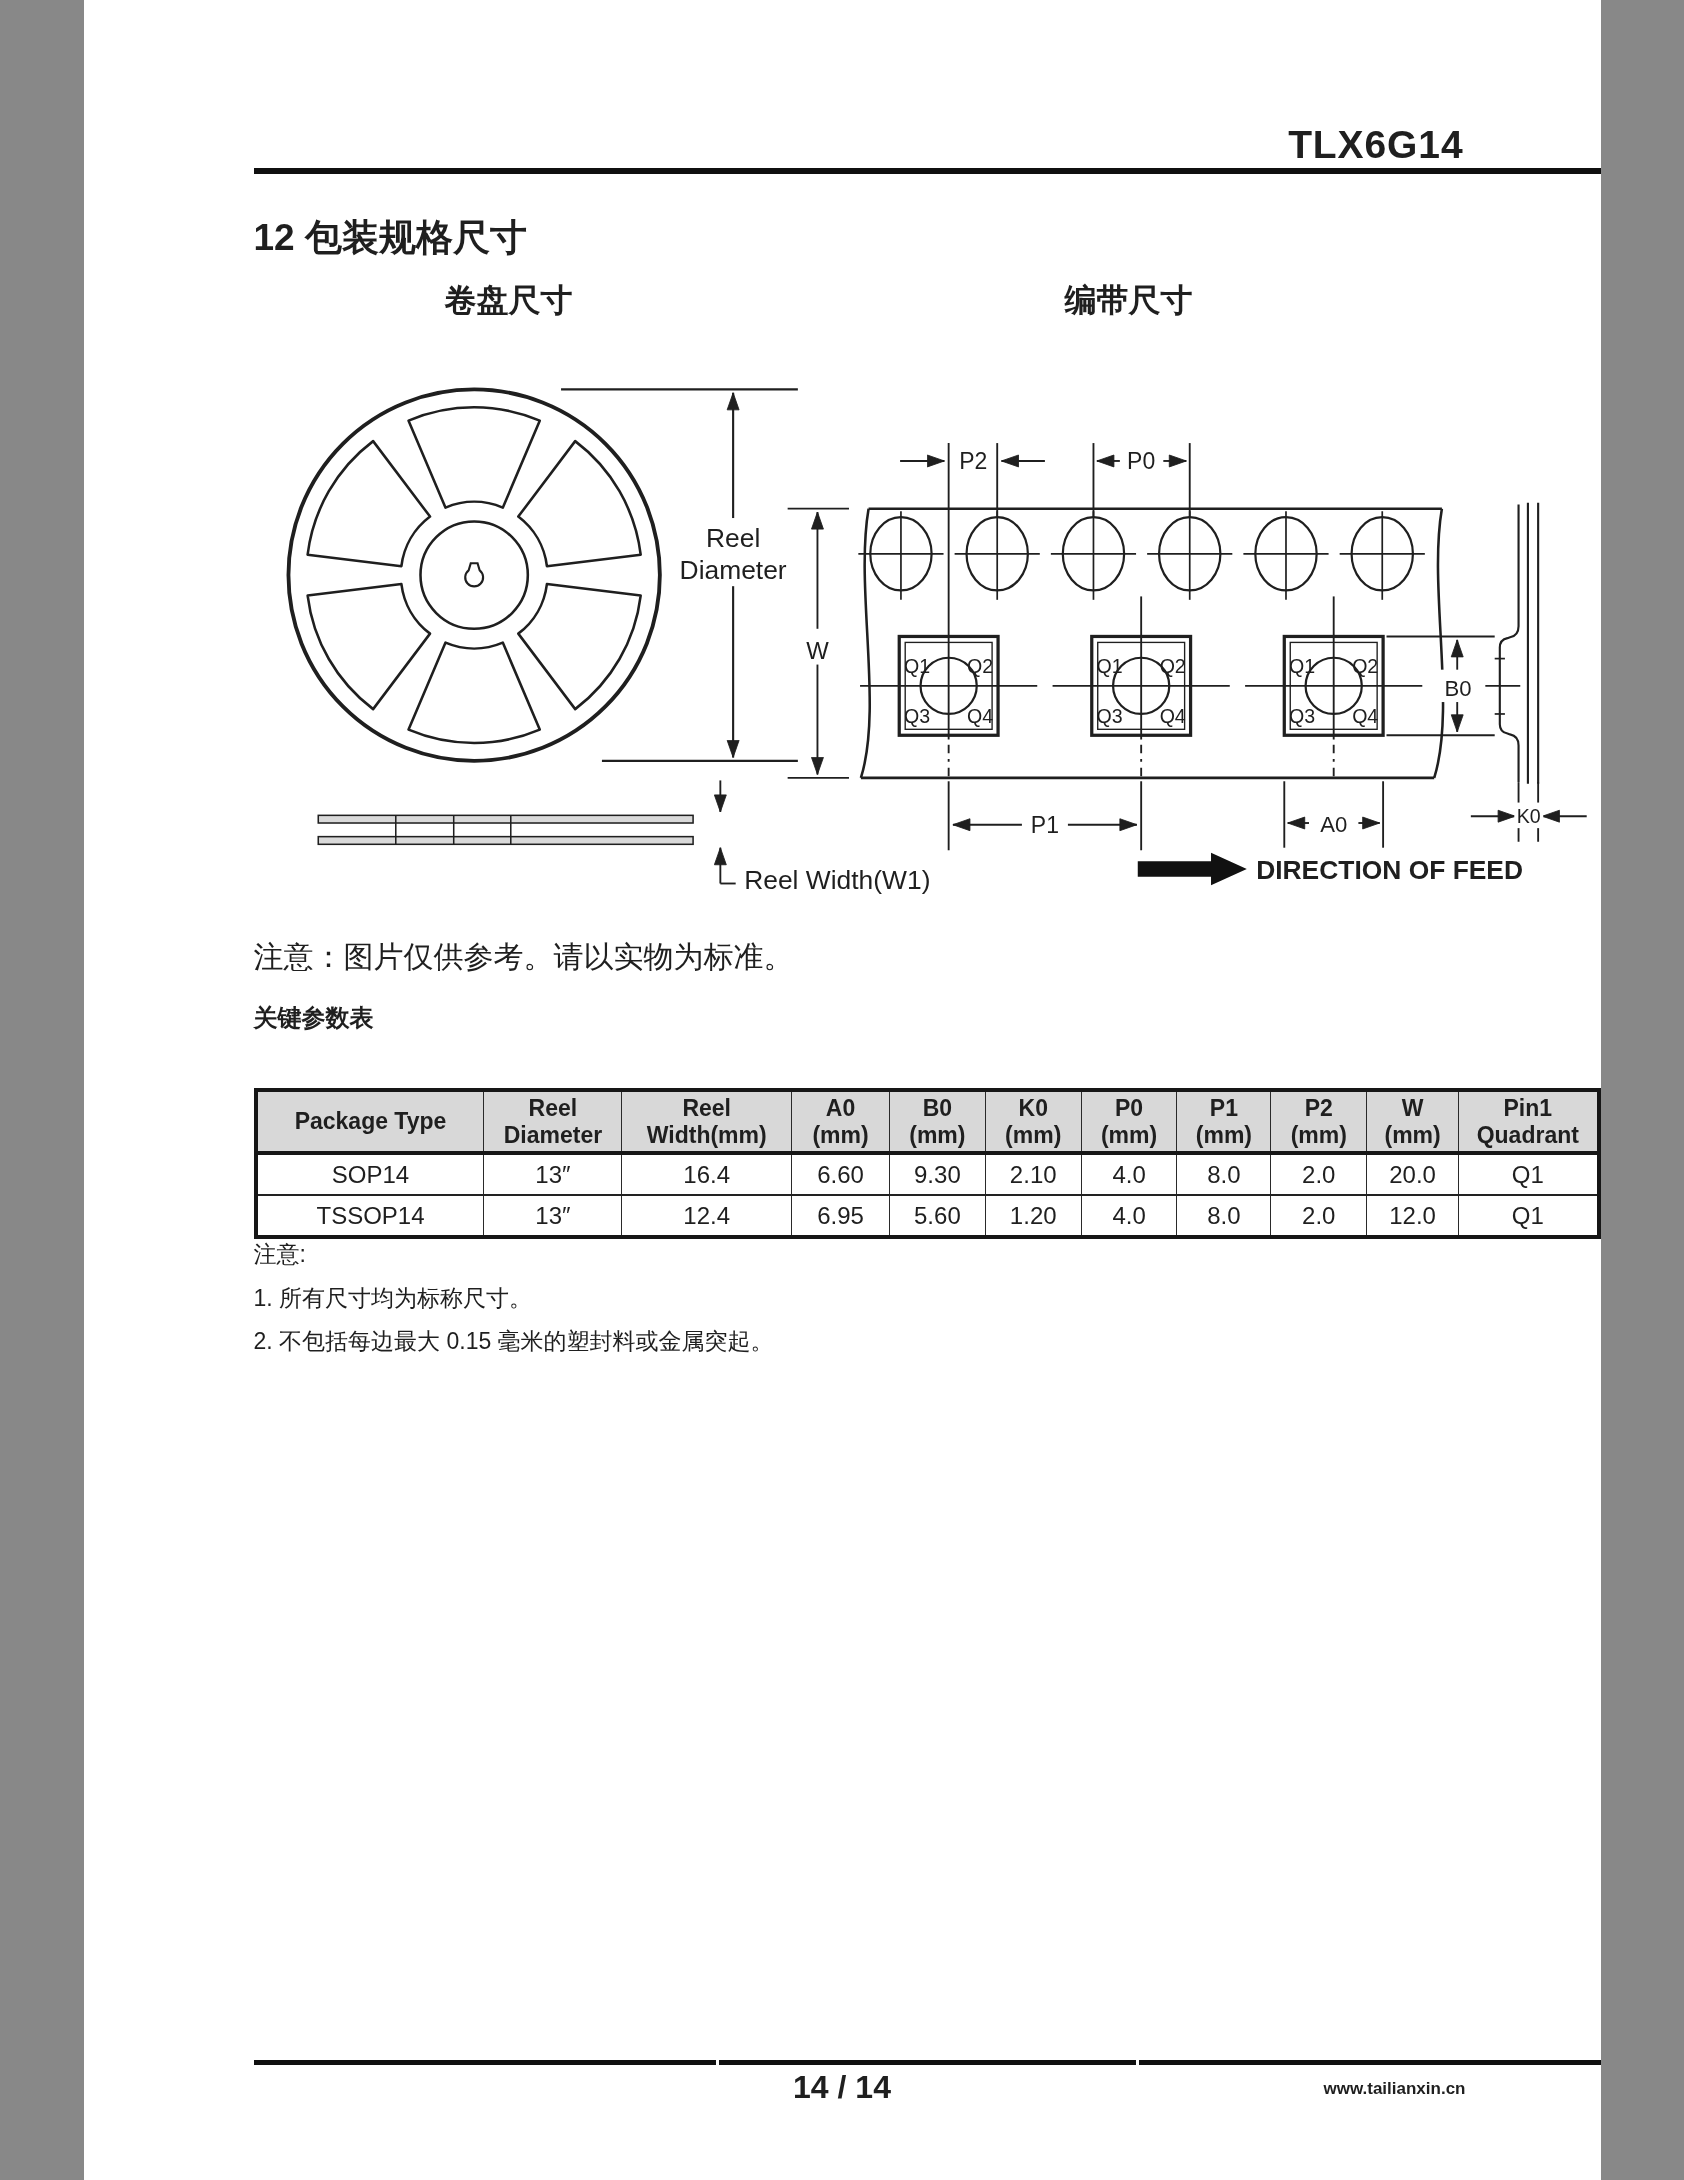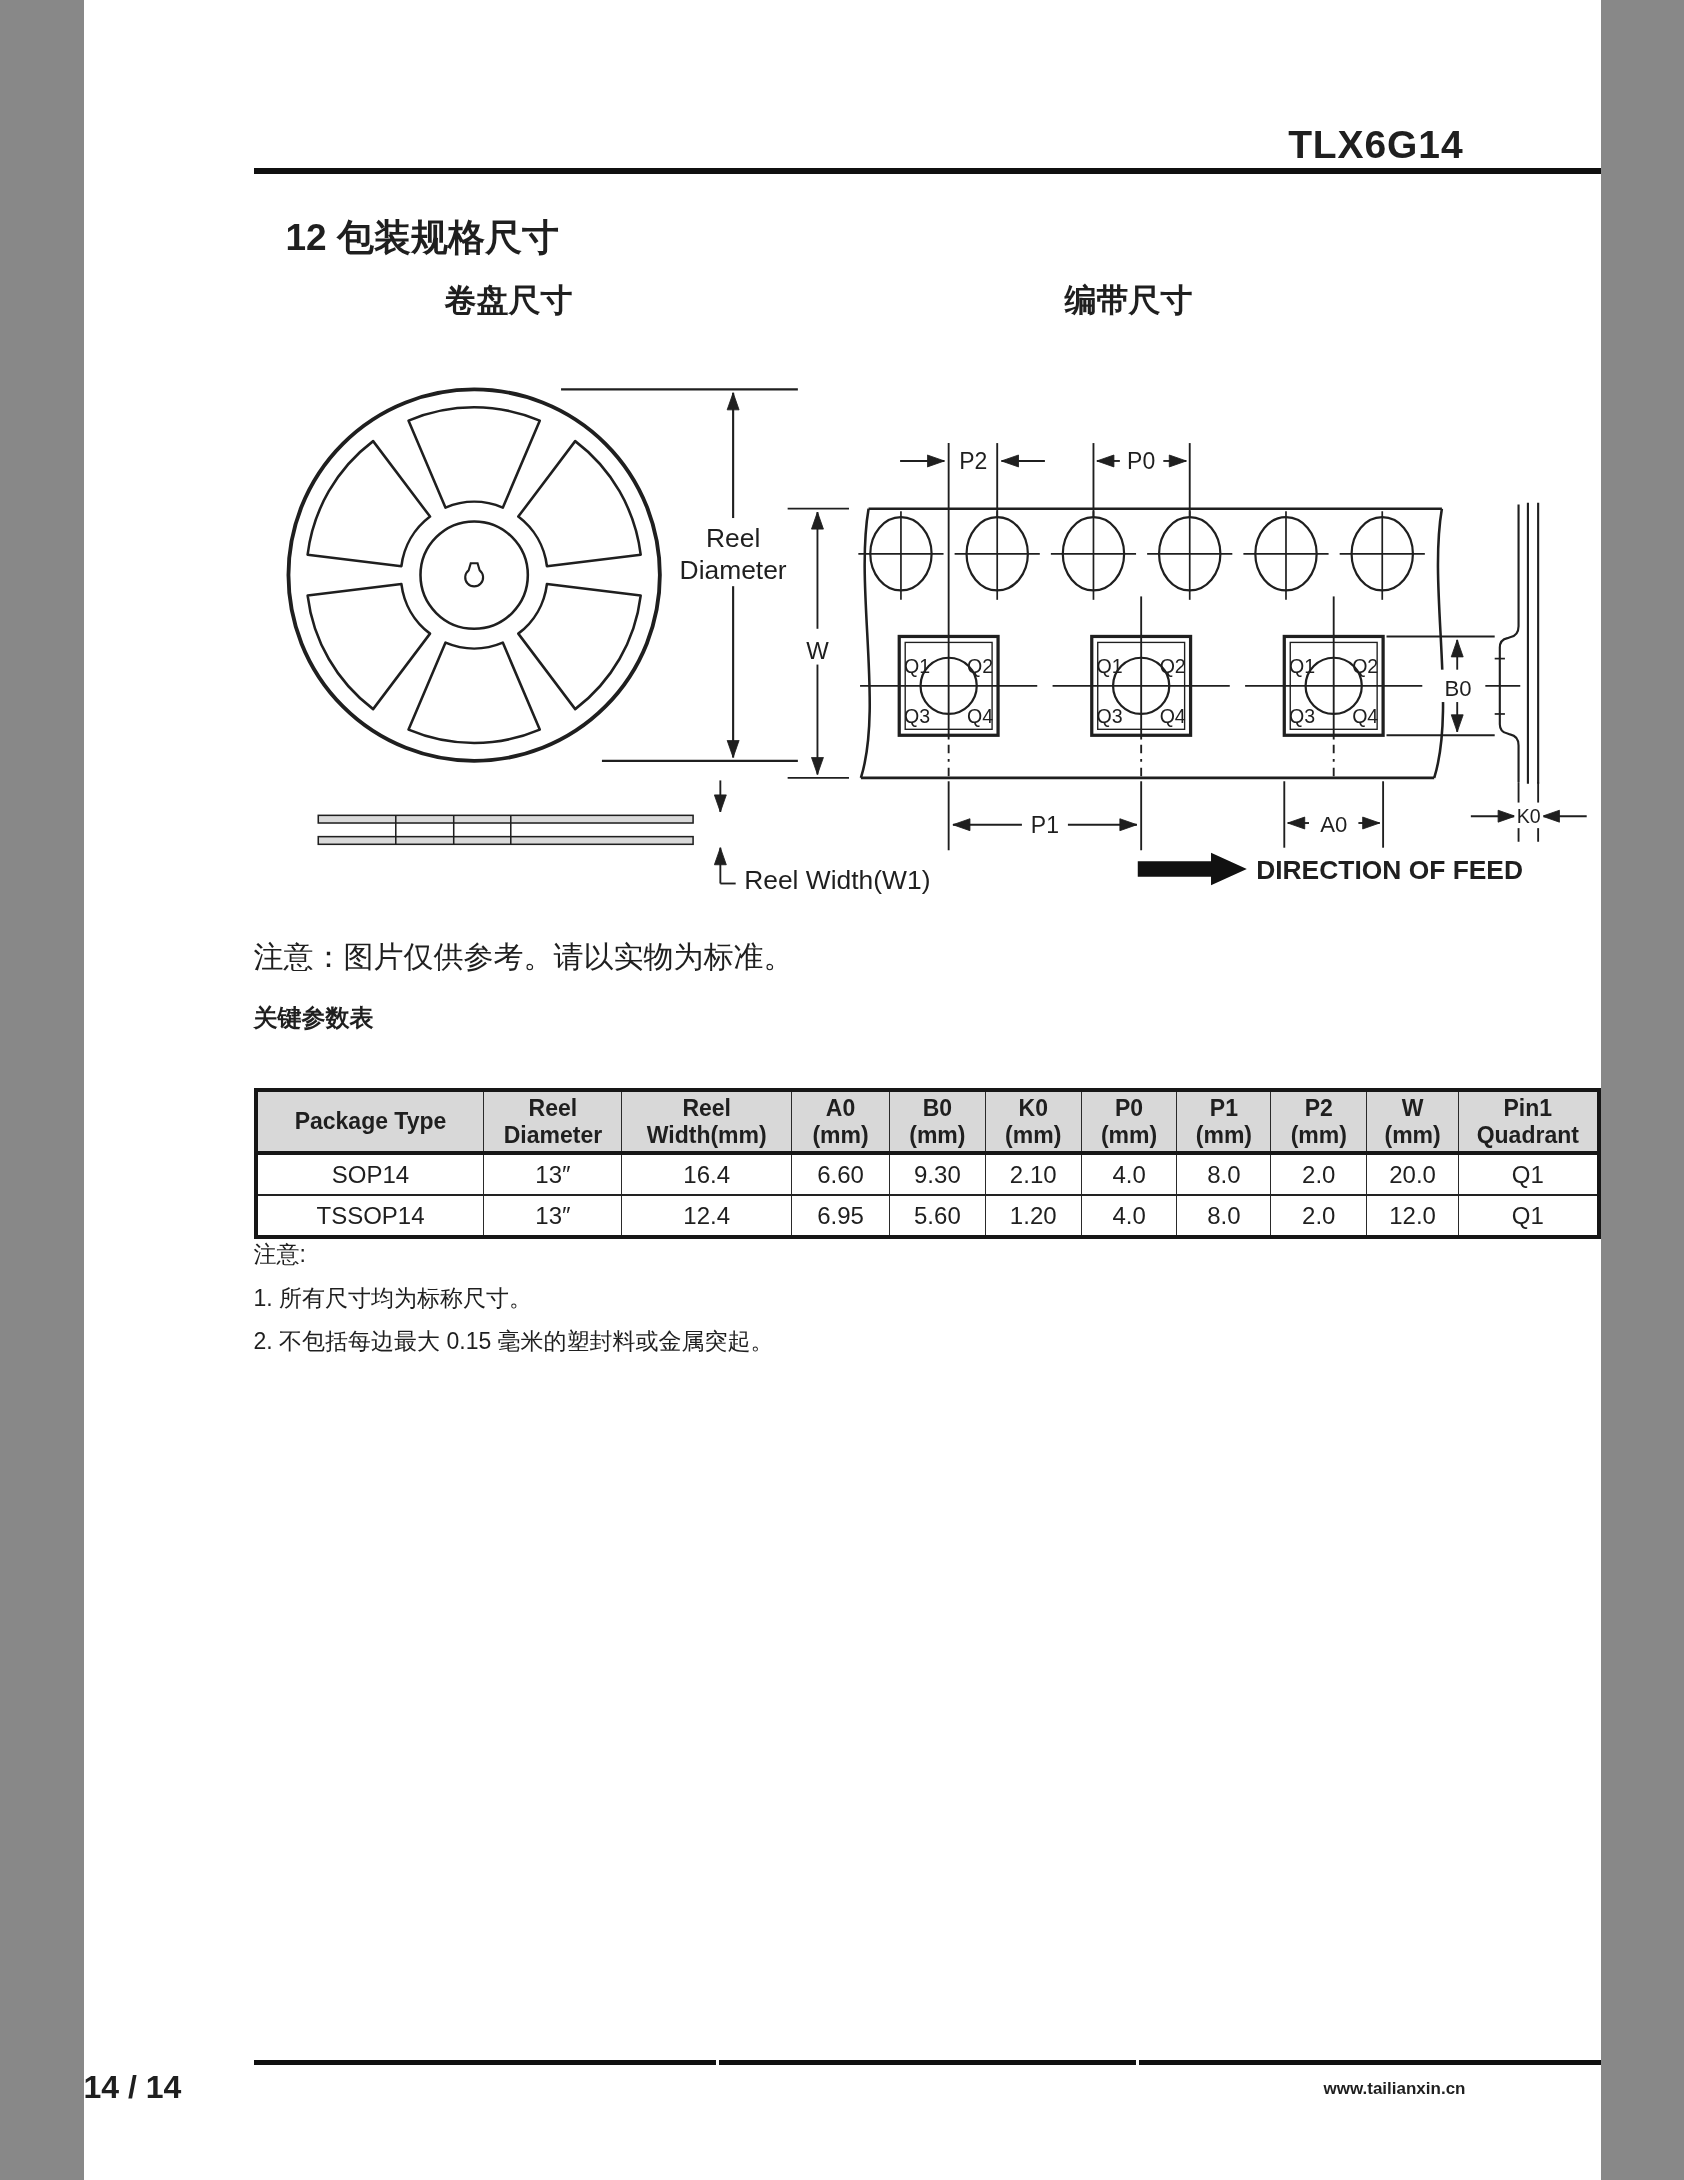--- a/index.html
+++ b/index.html
@@ -5,42 +5,42 @@
 <style>
   html,body { margin:0; padding:0; background:#888; }
   .page {
     position:relative; width:1517px; height:2181px; margin:0 auto;
     background:#ffffff; font-family:"Liberation Sans", sans-serif; color:#1f1f1f;
     overflow:hidden;
   }
   .abs { position:absolute; }
   .product-title { top:123px; right:137px; font-size:39px; font-weight:bold; letter-spacing:0.9px; }
   .header-rule { left:170px; top:168px; width:1380px; height:6px; background:#101010; }
-  .section-heading { left:170px; top:213px; font-size:37px; font-weight:bold;margin-left:32px; }
+  .section-heading { left:170px; top:213px; font-size:37px; font-weight:bold; }
   .sub-title { top:279px; width:187px; text-align:right; font-size:32px; font-weight:bold; }
   .sub-title.reel { left:302px; }
   .sub-title.tape { left:922px; }
   .diagram-svg { left:0; top:0; width:1685px; height:2181px; pointer-events:none; }
   svg text { font-family:"Liberation Sans", sans-serif; fill:#1f1f1f; stroke:none; text-anchor:middle; }
   svg text.ta-start { text-anchor:start; }
   .ref-note { left:170px; top:937px; font-size:30px; }
   .params-heading { left:170px; top:1002px; font-size:24px; font-weight:bold; }
   .params-table { left:170px; top:1088px; border-collapse:collapse; table-layout:fixed;padding-left:40px; }
   .params-table th, .params-table td {
     border-left:1.7px solid #2a2a2a; border-right:1.7px solid #2a2a2a;
     border-top:2.6px solid #222; border-bottom:2.6px solid #222;
     text-align:center; vertical-align:middle; padding:0 3.4px;
     font-family:"Liberation Sans", sans-serif;
   }
   .params-table { border:4.3px solid #161616; }
   .params-table th { background:#d8d8d8; font-size:23px; font-weight:bold; line-height:1.17; height:59px; border-bottom:4.3px solid #161616; }
   .params-table td { font-size:24px; font-weight:normal; height:39px; }
   .table-note { left:170px; font-size:23px; }
   .footer-rule { top:2060px; height:5.1px; background:#101010; }
-  .footer-page { left:0; right:0; top:2069px; text-align:left; font-size:32px; font-weight:bold; }
+  .footer-page { left:0; right:0; top:2069px; text-align:center; font-size:32px; font-weight:bold; }
   .footer-site { right:135px; top:2079px; font-size:17px; font-weight:bold; }
 </style>
 </head>
 <body>
 
 <div class="page">
 
   <div class="abs product-title">TLX6G14</div>
   <div class="abs header-rule"></div>
 

